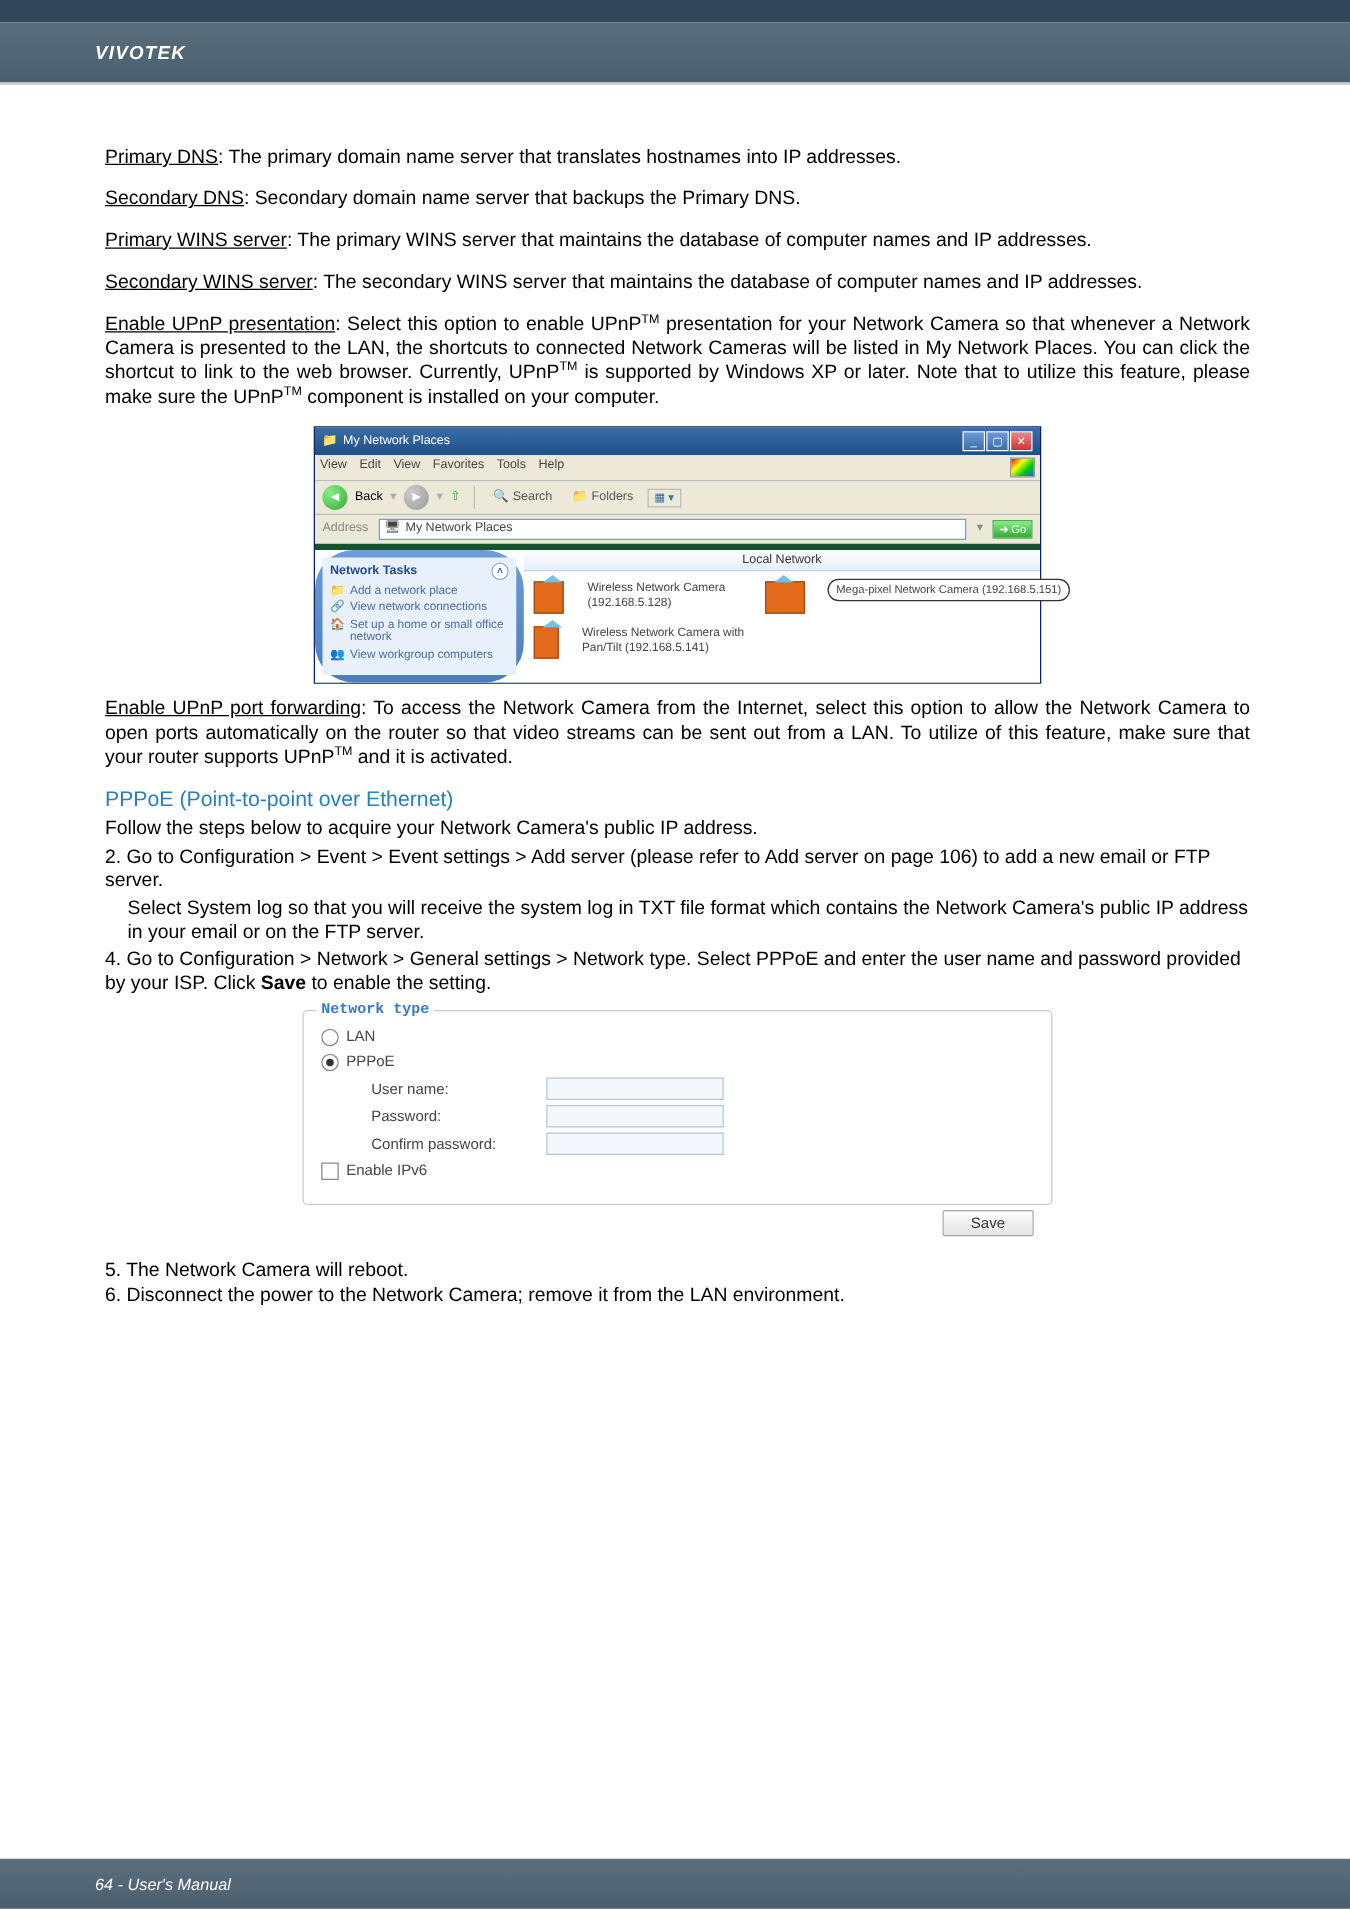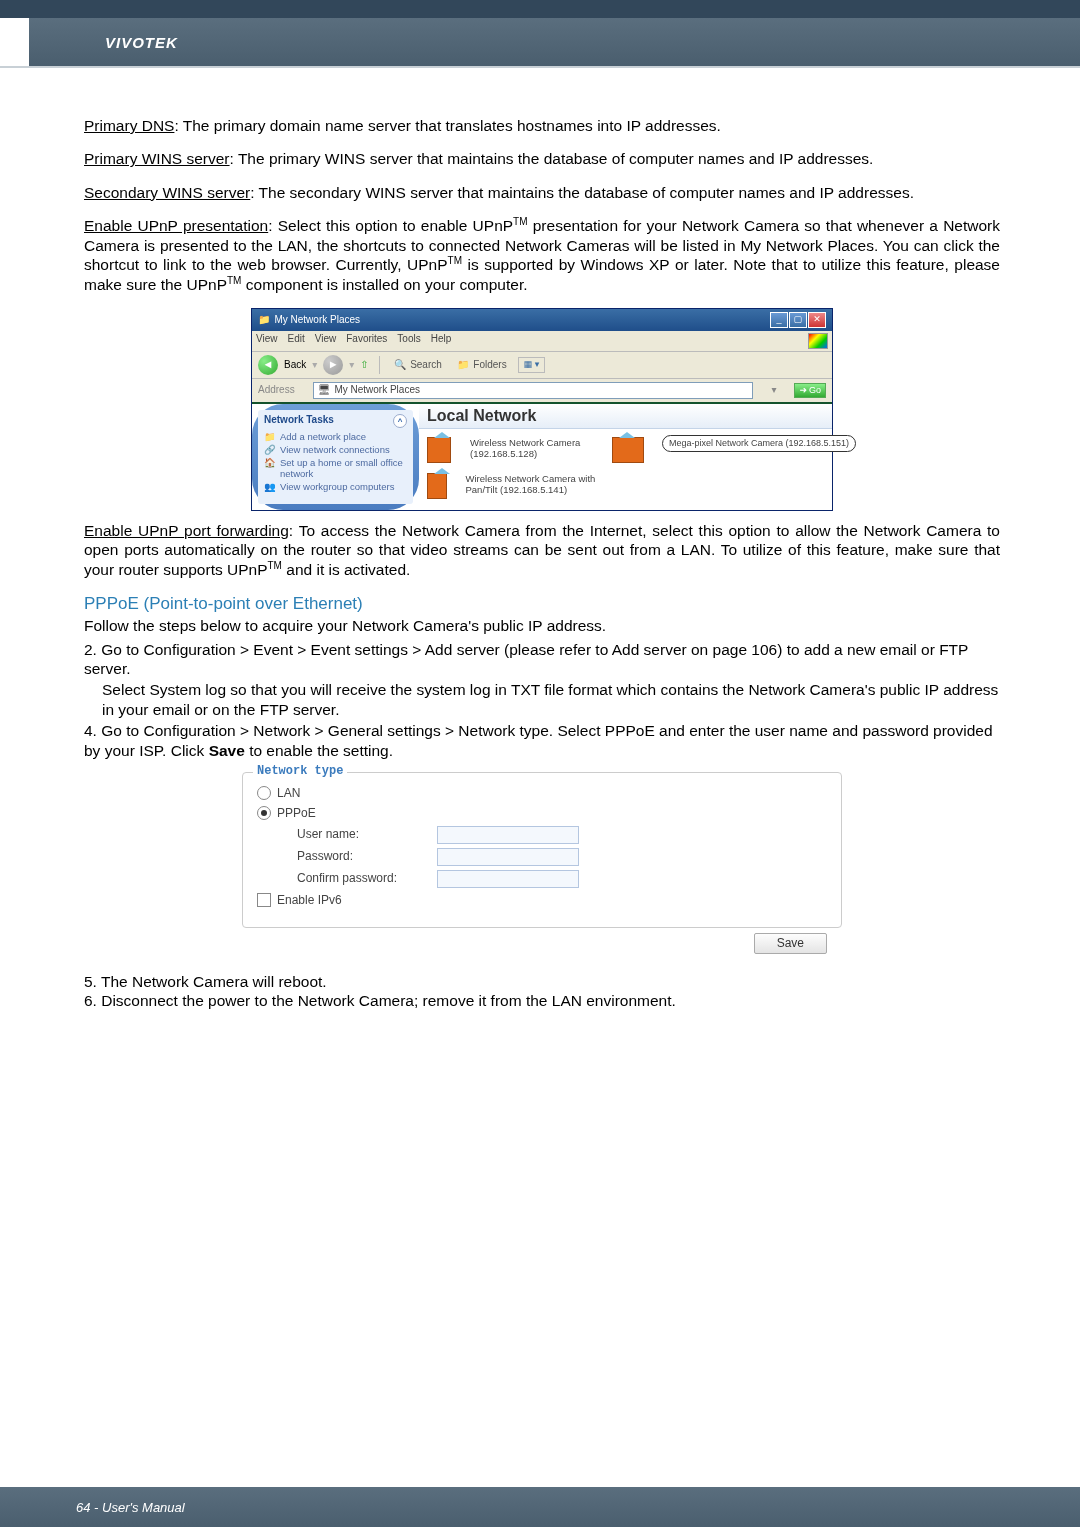--- a/index.html
+++ b/index.html
@@ -18,21 +18,20 @@
   .top-dark {
     background: #32475a;
     height: 18px;
   }
   .header-band {
     background: linear-gradient(to bottom, #5a6e7e 0%, #4a5e6e 100%);
     height: 48px;
     display: flex;
     align-items: center;
     padding-left: 76px;
-    margin-left: 29px;
   }
   .brand {
     color: #fff;
     font-weight: bold;
     font-style: italic;
     font-size: 15px;
     letter-spacing: 1px;
   }
   .thin-line {
     height: 2px;
@@ -104,23 +103,23 @@
   }
   .tb-circle {
     width: 20px; height: 20px; border-radius: 50%;
     background: radial-gradient(circle at 30% 30%, #8e8, #3a3);
     display: inline-flex; align-items: center; justify-content: center;
     color: #fff; font-size: 11px;
   }
   .tb-circle.gray { background: radial-gradient(circle at 30% 30%, #ccc, #999); }
   .addressbar {
     background: #ece9d8;
-    border-bottom: 2px solid #14532d;
+    border-bottom: 5px solid #14532d;
     padding: 3px 6px;
-    display: flex; align-items: center; gap: 18px;
+    display: flex; align-items: center; gap: 8px;
   }
   .addr-label { color: #888; }
   .addr-input {
     flex: 1;
     background: #fff; border: 1px solid #7f9db9;
     padding: 1px 4px;
     display:flex; align-items:center; gap:4px;
     color:#444;
   }
   .go-btn {
@@ -156,21 +155,21 @@
     width:12px;height:12px;border-radius:50%;background:#fff;border:1px solid #9ac;
     display:inline-flex;align-items:center;justify-content:center;font-size:8px;color:#36a;
   }
   .sidebar-link { color:#4d6aa0; font-size:9.5px; margin:3px 0; display:flex; gap:4px; align-items:flex-start; line-height:1.1;}
   .sb-icon { width:12px; min-width:12px; text-align:center; }
   .main-area { flex:1; padding:0; }
   .section-head {
     background: linear-gradient(to bottom, #fff, #e6eef8);
     border-bottom: 1px solid #c4d4e8;
     padding: 2px 8px;
-    font-weight: bold; font-size: 16px; color:#333;
+    font-weight: normal; font-size: 10px; color:#333;text-align:center;
   }
   .cam-grid { display:flex; gap:10px; padding:8px; flex-wrap:wrap;}
   .cam-item { display:flex; gap:19px; align-items:flex-start; width:175px; font-size:9.5px; color:#444; }
   .cam-icon {
     width:30px; height:24px;
     background:#e36a1a; border:1px solid #a04a10;
     position:relative;
   }
   .cam-icon::after{
     content:""; position:absolute; top:-6px; left:6px;
@@ -251,20 +250,23 @@
     <span class="brand">VIVOTEK</span>
   </div>
   <div class="thin-line"></div>
 
   <div class="content">
 
     <p class="para">
       <span class="label-underline">Primary DNS</span><span>: The primary domain name server that translates hostnames into IP addresses.</span>
     </p>
 
+    <p class="para">
+      <span class="label-underline">Secondary DNS</span><span>: Secondary domain name server that backups the Primary DNS.</span>
+    </p>
 
     <p class="para">
       <span class="label-underline">Primary WINS server</span><span>: The primary WINS server that maintains the database of computer names and IP addresses.</span>
     </p>
 
     <p class="para">
       <span class="label-underline">Secondary WINS server</span><span>: The secondary WINS server that maintains the database of computer names and IP addresses.</span>
     </p>
 
     <p class="para">

